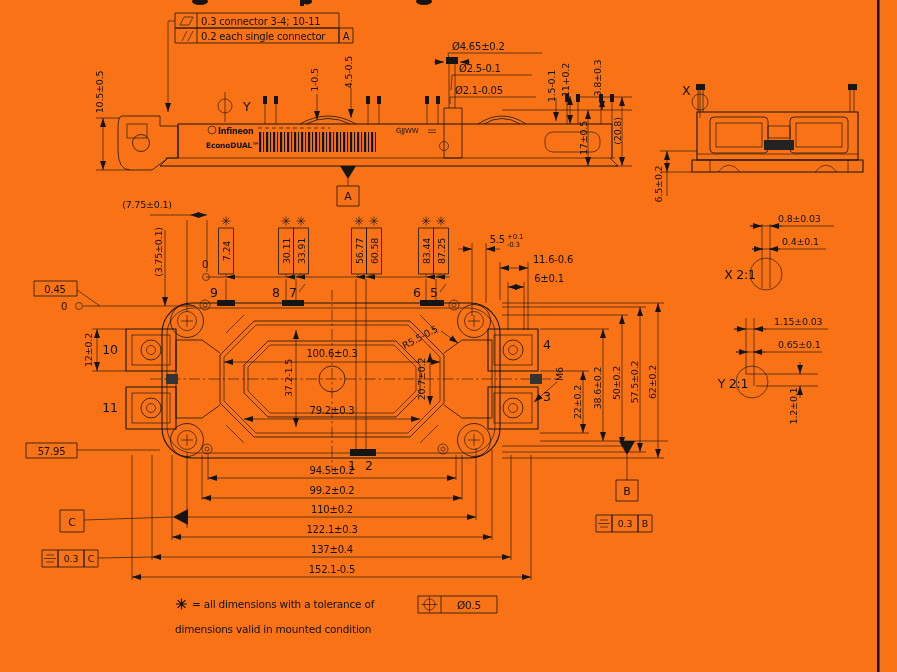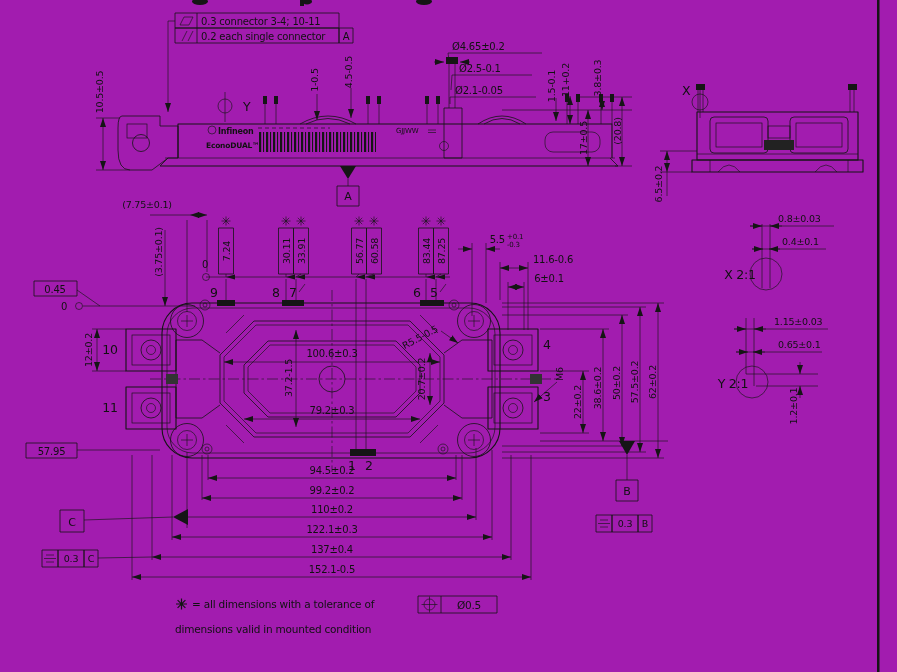--- a/index.html
+++ b/index.html
@@ -1,16 +1,16 @@
 <!DOCTYPE html>
 <html><head>
 <meta charset="utf-8">
 <style>
   html,body{margin:0;padding:0;background:#fff}
-  .sheet{position:relative;width:897px;height:672px;background:#a21caf;overflow:hidden;
+  .sheet{position:relative;width:897px;height:672px;background:#f97316;overflow:hidden;
          font-family:"DejaVu Sans",sans-serif}
   svg{position:absolute;left:0;top:0}
   text{fill:#111;font-family:"DejaVu Sans",sans-serif;letter-spacing:-.2px}
   .o{stroke:#151515;stroke-width:1.1;fill:none;stroke-linejoin:round}
   .o2{stroke:#151515;stroke-width:.8;fill:none;stroke-linejoin:round}
   .d{stroke:#151515;stroke-width:.65;fill:none}
   .cl{stroke:#151515;stroke-width:.6;fill:none;stroke-dasharray:11 3 2.5 3}
   .da{stroke:#151515;stroke-width:.7;fill:none;stroke-dasharray:4 3}
   .f{fill:#151515;stroke:none}
   .t7{font-size:7px}.t75{font-size:7.5px}.t8{font-size:8px}

